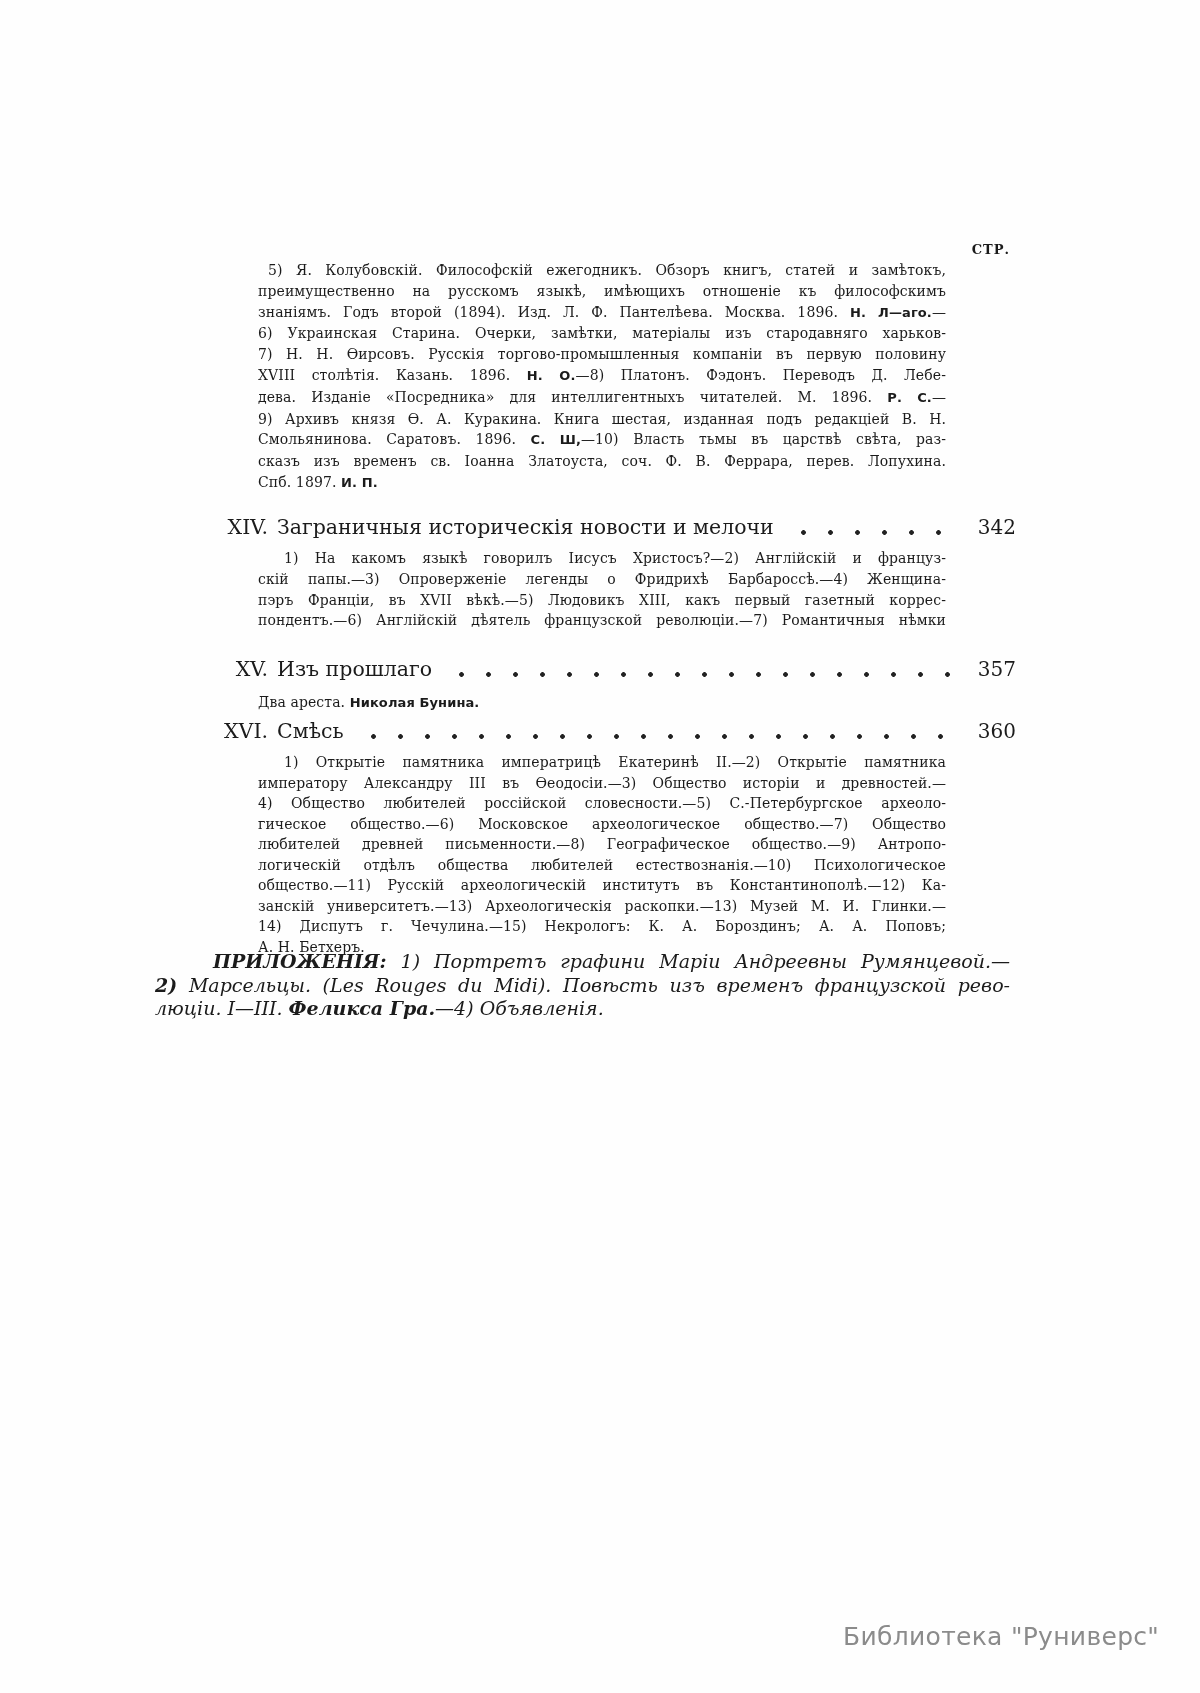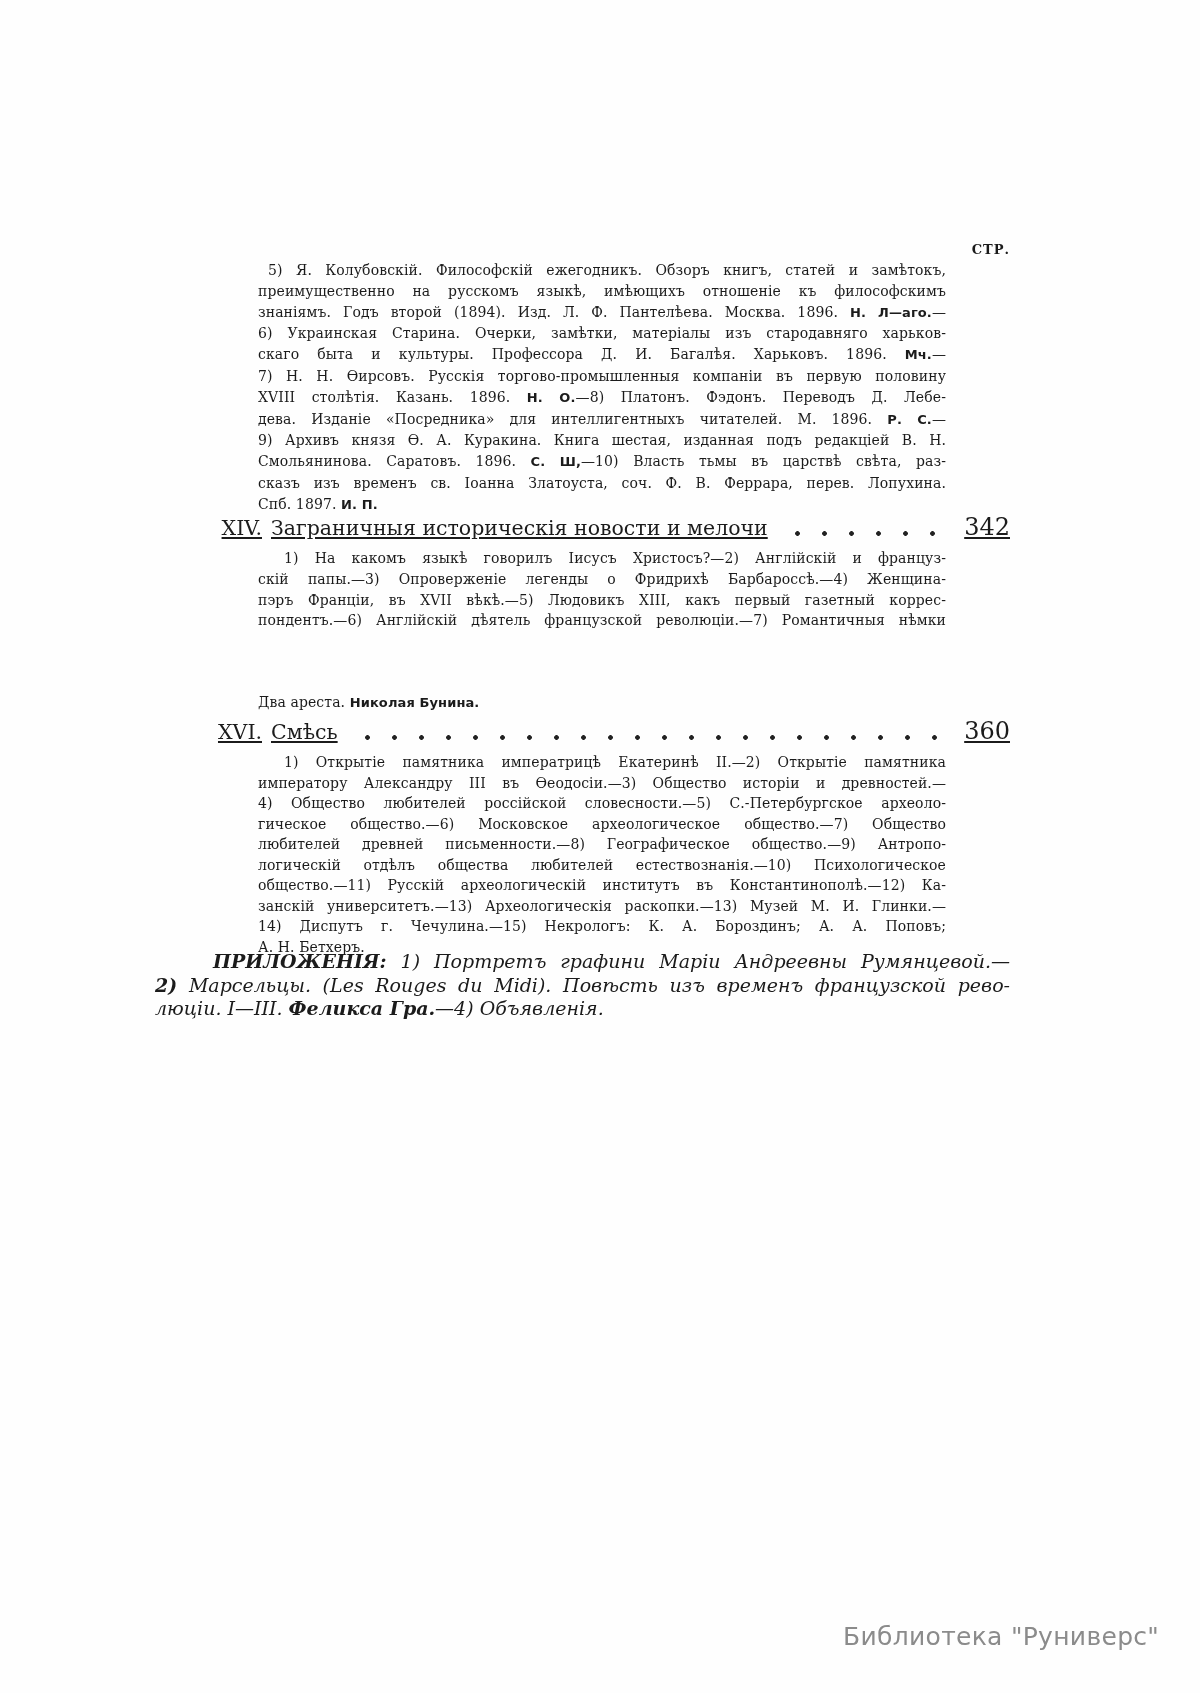--- a/index.html
+++ b/index.html
@@ -48,28 +48,27 @@
   
   .sig {
     font-family: "DejaVu Sans", "Liberation Sans", sans-serif;
     font-weight: 700;
     font-size: 0.93em;
   }
   .bold { font-weight: 700; }
   
   .toc-row {
     position: absolute;
-    left: 150px;
+    left: 156px;
     width: 860px;
     display: flex;
     align-items: baseline;
     font-size: 20.5px;
     line-height: 26px;
     white-space: nowrap;
-    text-decoration: underline;
   }
   .toc-row .num {
     width: 112px;
     text-align: right;
     flex: 0 0 auto;
   }
   .toc-row .title {
     flex: 0 0 auto;
     padding-left: 9px;
   }
@@ -80,21 +79,21 @@
     margin: 0 14px 4px 16px;
     background-image: radial-gradient(circle, #222222 2px, rgba(0,0,0,0) 2.7px);
     background-size: 27px 7px;
     background-repeat: repeat-x;
     background-position: 0 50%;
   }
   .toc-row .pg {
     flex: 0 0 auto;
     width: 48px;
     text-align: right;
-    font-size: 24px;
+    font-size: 20px;
   }
   
   #appendix {
     position: absolute;
     left: 155px;
     top: 950px;
     width: 855px;
     font-size: 19px;
     line-height: 23.5px;
   }
@@ -121,21 +120,20 @@
 
 <div id="page">
 
   <div id="col-header">СТР.</div>
 
   <div class="note indent-sm" style="top:260px;">
       <div class="line"><span>5) Я. Колубовскій. Философскій ежегодникъ. Обзоръ книгъ, статей и замѣтокъ,</span></div>
       <div class="line"><span>преимущественно на русскомъ языкѣ, имѣющихъ отношеніе къ философскимъ</span></div>
       <div class="line"><span>знаніямъ. Годъ второй (1894). Изд. Л. Ф. Пантелѣева. Москва. 1896. </span><span class="sig">Н. Л—аго.</span><span>—</span></div>
       <div class="line"><span>6) Украинская Старина. Очерки, замѣтки, матеріалы изъ стародавняго харьков-</span></div>
-      <div class="line"><span>скаго быта и культуры. Профессора Д. И. Багалѣя. Харьковъ. 1896. </span><span class="sig">Мч.</span><span>—</span></div>
       <div class="line"><span>7) Н. Н. Ѳирсовъ. Русскія торгово-промышленныя компаніи въ первую половину</span></div>
       <div class="line"><span>XVIII столѣтія. Казань. 1896. </span><span class="sig">Н. О.</span><span>—8) Платонъ. Фэдонъ. Переводъ Д. Лебе-</span></div>
       <div class="line"><span>дева. Изданіе «Посредника» для интеллигентныхъ читателей. М. 1896. </span><span class="sig">Р. С.</span><span>—</span></div>
       <div class="line"><span>9) Архивъ князя Ѳ. А. Куракина. Книга шестая, изданная подъ редакціей В. Н.</span></div>
       <div class="line"><span>Смольянинова. Саратовъ. 1896. </span><span class="sig">С. Ш,</span><span>—10) Власть тьмы въ царствѣ свѣта, раз-</span></div>
       <div class="line"><span>сказъ изъ временъ св. Іоанна Златоуста, соч. Ф. В. Феррара, перев. Лопухина.</span></div>
       <div class="line last"><span>Спб. 1897. </span><span class="sig">И. П.</span></div>
     </div>
 
   <div class="toc-row" style="top:514px;">
@@ -145,20 +143,26 @@
     <span class="pg">342</span>
   </div>
 
   <div class="note indent" style="top:548px;">
       <div class="line"><span>1) На какомъ языкѣ говорилъ Іисусъ Христосъ?—2) Англійскій и француз-</span></div>
       <div class="line"><span>скій папы.—3) Опроверженіе легенды о Фридрихѣ Барбароссѣ.—4) Женщина-</span></div>
       <div class="line"><span>пэръ Франціи, въ XVII вѣкѣ.—5) Людовикъ XIII, какъ первый газетный коррес-</span></div>
       <div class="line"><span>пондентъ.—6) Англійскій дѣятель французской революціи.—7) Романтичныя нѣмки</span></div>
     </div>
 
+  <div class="toc-row" style="top:656px;">
+    <span class="num">XV.</span>
+    <span class="title">Изъ прошлаго</span>
+    <span class="leader"></span>
+    <span class="pg">357</span>
+  </div>
 
   <div class="note" style="top:692px;">
       <div class="line last"><span>Два ареста. </span><span class="sig">Николая Бунина.</span></div>
     </div>
 
   <div class="toc-row" style="top:718px;justify-content:flex-end;">
     <span class="num">XVI.</span>
     <span class="title">Смѣсь</span>
     <span class="leader"></span>
     <span class="pg">360</span>

